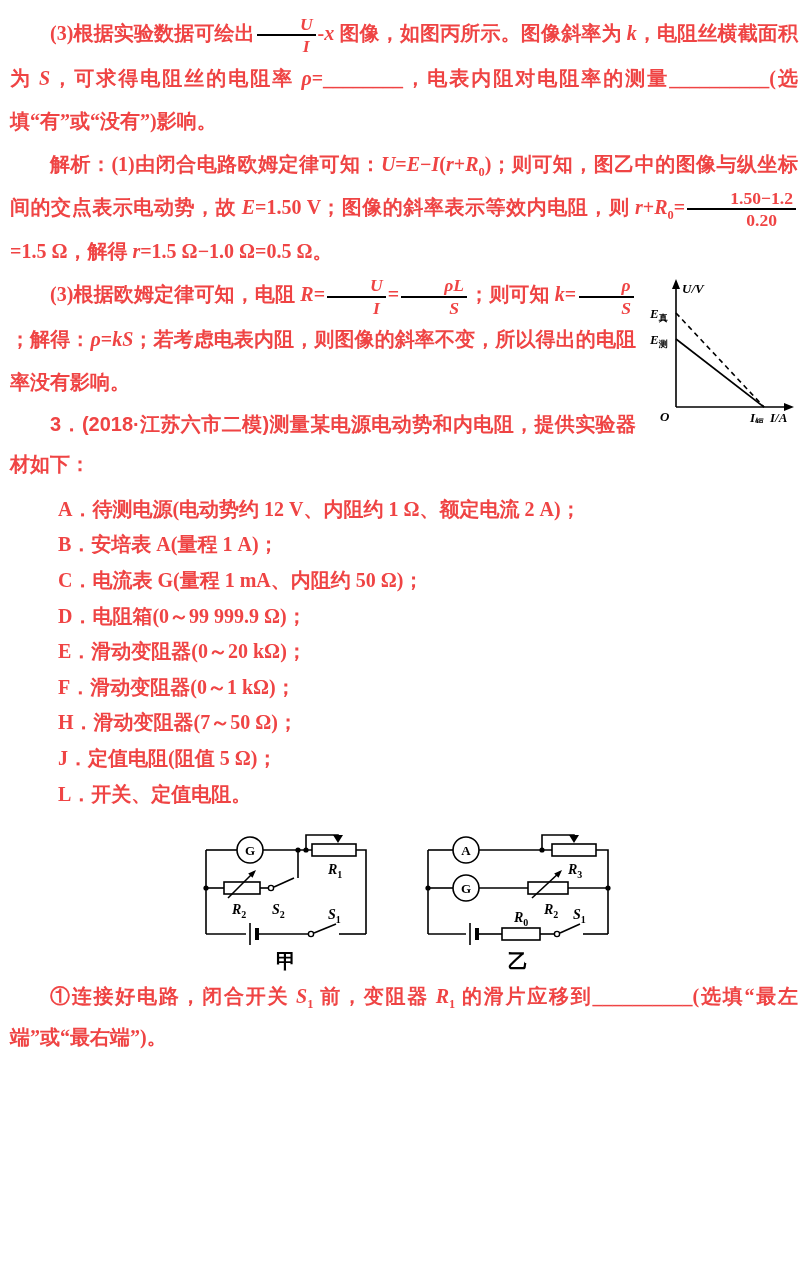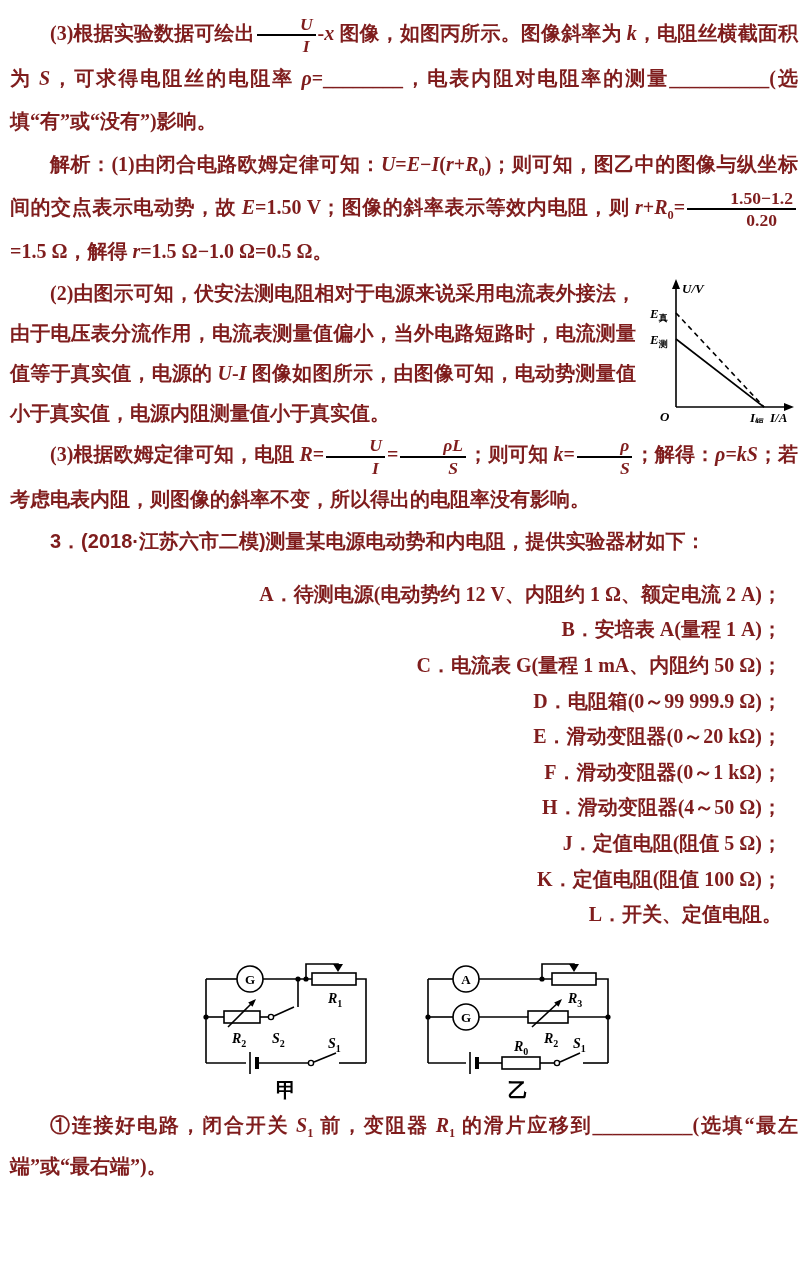--- a/index.html
+++ b/index.html
@@ -2,21 +2,21 @@
 <html><head>
 <meta charset="utf-8">
 <style>
   html,body{margin:0;padding:0;background:#fff;}
   .page{
     position:relative;
     width:810px;height:1269px;
     box-sizing:border-box;
     padding:12px 12px 0 10px;
     background:#fff;
-    color:#7f1d1d;
+    color:#ef4444;
     font-family:"Liberation Serif",serif;
     font-size:20px;
     font-weight:600;
     overflow:hidden;
   }
   .para{
     text-indent:2em;
     line-height:2.0;
     text-align:justify;
     margin:0;
@@ -26,21 +26,21 @@
   .var sub{font-style:normal;font-size:0.62em;font-weight:700;}
   strong{font-family:"Liberation Sans","DejaVu Sans",sans-serif;font-weight:700;}
   .frac{
     display:inline-flex;flex-direction:column;align-items:center;
     vertical-align:middle;line-height:1.15;font-size:0.88em;font-weight:700;
     margin:0 2px;
   }
   .frac .num{border-bottom:2px solid #000;padding:0 3px;display:block;}
   .frac .den{display:block;padding:0 3px;}
   .frac.it{font-style:italic;}
-  .list{margin:16px;text-align:right;}
+  .list{margin:8px;}
   .list-item{
     padding-left:2em;
     line-height:1.78;
     white-space:nowrap;
   }
   .fig-row{
     display:flex;justify-content:center;align-items:flex-end;
     gap:36px;margin:6px 0 4px 0;
   }
   figure.graph{
@@ -87,21 +87,20 @@
         <line class="wire" x1="30" y1="64" x2="118" y2="132"></line>
 
         <text class="axislabel" x="36" y="18">U/V</text>
         <text class="axislabel" x="124" y="147">I/A</text>
         <text class="axislabel" x="14" y="146">O</text>
         <text class="axislabel" x="4" y="43"><tspan>E</tspan><tspan class="svgsub-cn" dy="3">真</tspan></text>
         <text class="axislabel" x="4" y="69"><tspan>E</tspan><tspan class="svgsub-cn" dy="3">测</tspan></text>
         <text class="axislabel" x="104" y="147"><tspan>I</tspan><tspan class="svgsub-cn" dy="3">短</tspan></text>
       </svg>
     </figure>
-    <span>(2)由图示可知，伏安法测电阻相对于电源来说采用电流表外接法，由于电压表分流作用，电流表测量值偏小，当外电路短路时，电流测量值等于真实值，电源的 <span class="var">U</span>-<span class="var">I</span> 图像如图所示，由图像可知，电动势测量值小于真实值，电源内阻测量值小于真实值。</span>
   </div>
 
   <p class="para tall">(3)根据欧姆定律可知，电阻 <span class="var">R</span>=<span class="frac it">
         <span class="num">U</span>
         <span class="den">I</span>
       </span>=<span class="frac it">
         <span class="num">ρL</span>
         <span class="den">S</span>
       </span>；则可知 <span class="var">k</span>=<span class="frac it">
         <span class="num">ρ</span>
@@ -111,23 +110,22 @@
 
   <p class="para"><strong>3．(2018·江苏六市二模)</strong>测量某电源电动势和内电阻，提供实验器材如下：</p>
 
   <div class="list">
       <div class="list-item">A．待测电源(电动势约 12 V、内阻约 1 Ω、额定电流 2 A)；</div>
       <div class="list-item">B．安培表 A(量程 1 A)；</div>
       <div class="list-item">C．电流表 G(量程 1 mA、内阻约 50 Ω)；</div>
       <div class="list-item">D．电阻箱(0～99 999.9 Ω)；</div>
       <div class="list-item">E．滑动变阻器(0～20 kΩ)；</div>
       <div class="list-item">F．滑动变阻器(0～1 kΩ)；</div>
-      <div class="list-item">H．滑动变阻器(4～50 Ω)；</div>
+      <div class="list-item">H．滑动变阻器(7～50 Ω)；</div>
       <div class="list-item">J．定值电阻(阻值 5 Ω)；</div>
-      <div class="list-item">K．定值电阻(阻值 100 Ω)；</div>
       <div class="list-item">L．开关、定值电阻。</div>
     </div>
 
   <div class="fig-row">
 
     <svg width="188" height="152" viewBox="0 0 188 152">
       <path class="wire" d="M14,30 H45"></path>
       <circle class="box" cx="58" cy="30" r="13"></circle>
       <text class="meter" x="58" y="35">G</text>
       <path class="wire" d="M71,30 H120"></path>

